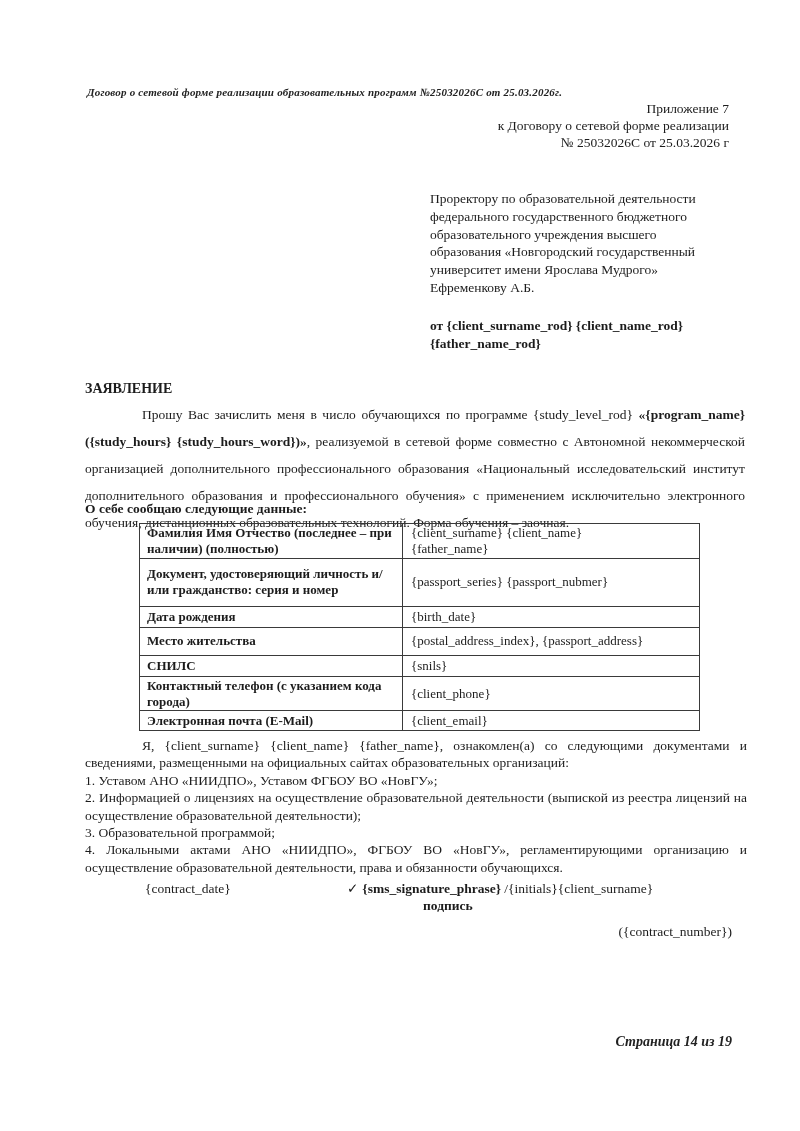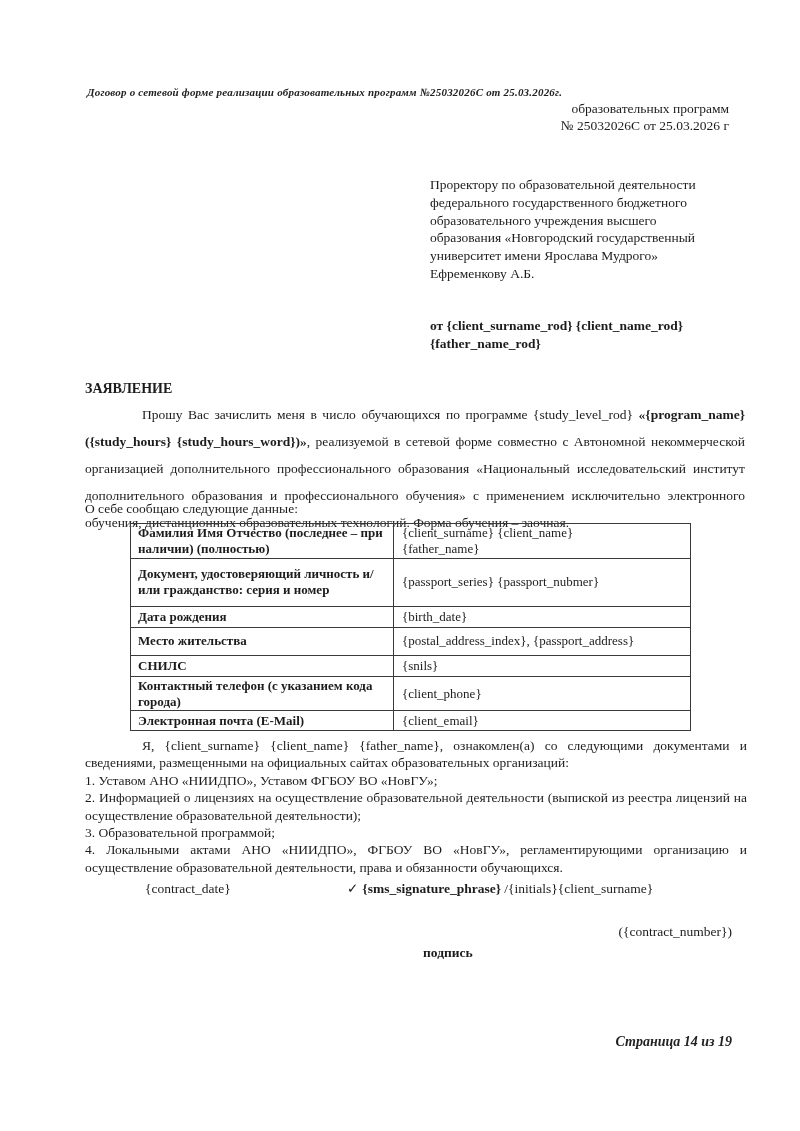--- a/index.html
+++ b/index.html
@@ -18,42 +18,42 @@
     font-style:italic;font-weight:bold;
     font-size:11px;letter-spacing:0.2px;
     color:#222;
   }
   .appendix{
     right:71px;top:100px;
     text-align:right;
     font-size:13.5px;line-height:17px;
   }
   .addressee{
-    left:430px;top:176px;width:325px;
+    left:430px;top:190px;width:325px;
     font-size:13.5px;line-height:17.8px;
   }
   .from-block{
     left:430px;top:317px;width:330px;
     font-weight:bold;font-size:13.5px;line-height:17.5px;
   }
   .title{
     left:85px;top:381px;width:662px;
     text-align:left;font-weight:bold;font-size:14px;
   }
   .para-request{
     left:85px;top:401px;width:660px;
     text-align:justify;text-indent:57px;
     font-size:13.5px;line-height:27px;
   }
   .table-caption{
     left:85px;top:501px;
-    font-weight:normal;font-size:13.5px;
+    font-weight:bold;font-size:13.5px;
   }
   table.pdata{
-    position:absolute;left:130px;top:523px;
+    position:absolute;left:139px;top:523px;
     border-collapse:collapse;
     width:539px;table-layout:fixed;
     font-size:13px;line-height:1.22;
   }
   table.pdata td{
     border:1px solid #3a3a3a;
     vertical-align:middle;
     padding:1px 2px 1px 7px;
   }
   table.pdata td.lbl{width:253px;font-weight:bold;}
@@ -66,35 +66,36 @@
     left:85px;top:737px;width:662px;
     text-align:justify;
     font-size:13.5px;line-height:17.4px;
   }
   .para-ack .intro{text-indent:57px;}
 
   .sig-date{left:145px;top:881px;font-size:13.5px;}
   .sig-phrase{left:347px;top:880px;font-size:13.5px;line-height:17px;}
   .sig-phrase .check{font-weight:normal;margin-right:4px;}
   .sig-phrase .b{font-weight:bold;}
-  .sig-caption{margin-left:76px;font-weight:bold;margin-top:47px;}
+  .sig-caption{margin-left:76px;font-weight:bold;}
   .contract-number{right:68px;top:924px;font-size:13.5px;}
   .page-footer{
     right:68px;top:1034px;
     font-style:italic;font-weight:bold;font-size:14px;
     color:#222;
   }
 </style>
 </head>
 <body>
 
 <div class="abs doc-ref">Договор о сетевой форме реализации образовательных программ №25032026С от 25.03.2026г.</div>
 
 <div class="abs appendix">
-  <div>образовательных программ</div>
+  <div>Приложение 7</div>
+  <div>к Договору о сетевой форме реализации</div>
   <div>№ 25032026С  от 25.03.2026 г</div>
 </div>
 
 <div class="abs addressee">
   <div>Проректору по образовательной деятельности</div>
   <div>федерального государственного бюджетного</div>
   <div>образовательного учреждения высшего</div>
   <div>образования «Новгородский государственный</div>
   <div>университет имени Ярослава Мудрого»</div>
   <div>Ефременкову А.Б.</div>

